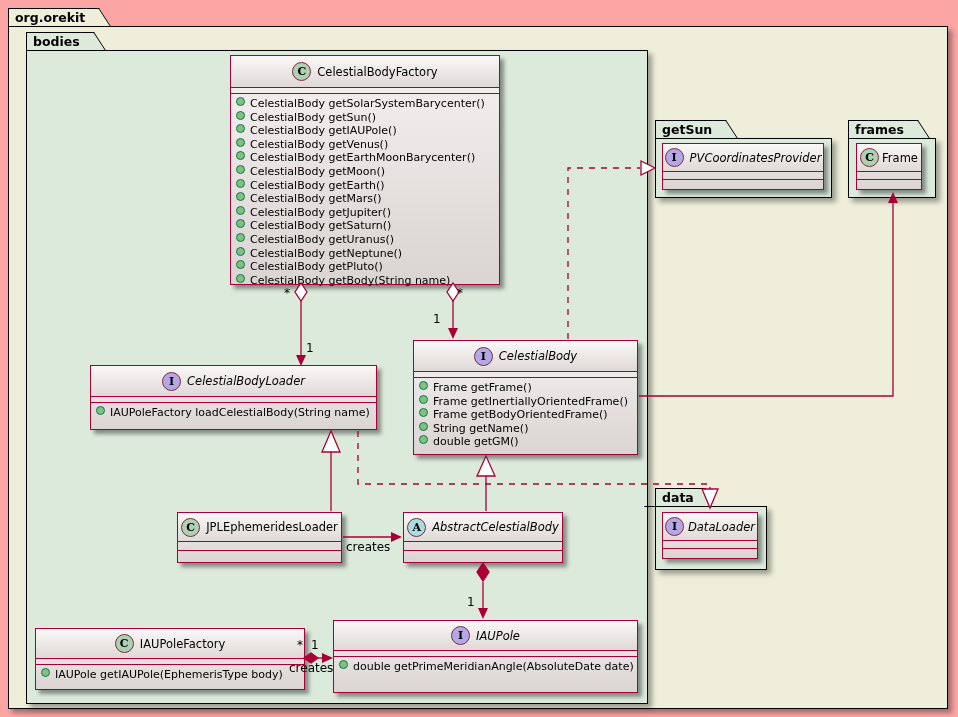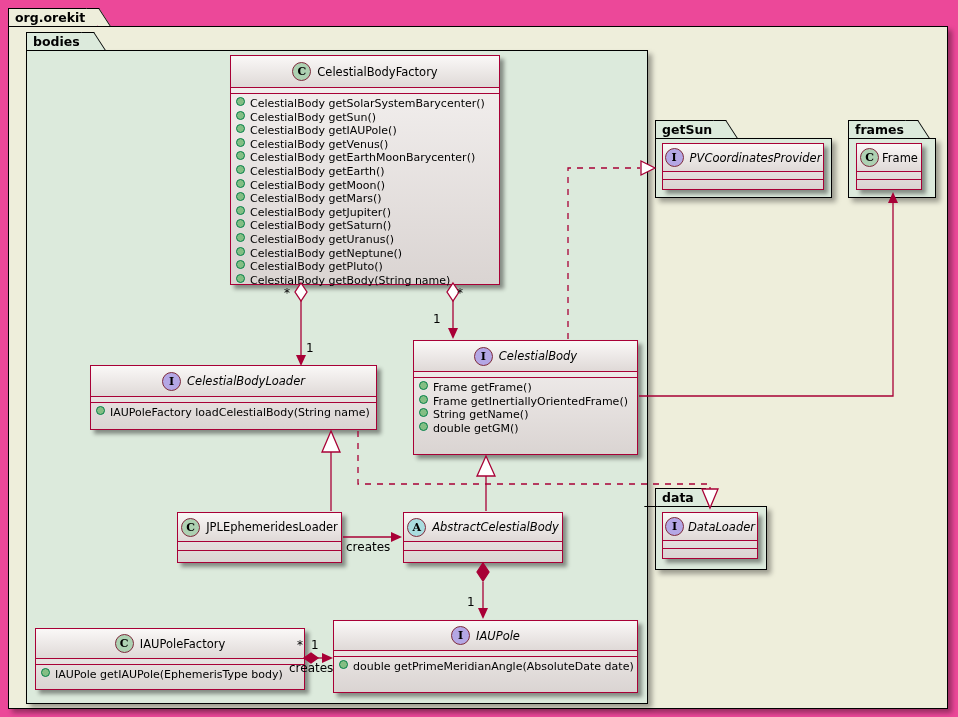--- a/index.html
+++ b/index.html
@@ -1,16 +1,16 @@
 <!DOCTYPE html>
 <html style="--accent: #A80036;"><head>
 <meta charset="utf-8">
 <style>
   html,body{margin:0;padding:0;background:#fff;}
-  #stage{position:relative;width:958px;height:717px;background:#ec4899;overflow:hidden;
+  #stage{position:relative;width:958px;height:717px;background:#fca5a5;overflow:hidden;
          font-family:"DejaVu Sans","Liberation Sans",sans-serif;color:#000;}
 
   
   .pkg-rect{position:absolute;border:1.6px solid #000;box-shadow:4px 4px 5px rgba(0,0,0,0.35);}
   .pkg-outer{background:#EEEEDB;}
   .pkg-inner{background:#DCEADC;}
   .pkg-tab{position:absolute;display:flex;z-index:5;}
   .tab-main{border:1.6px solid #000;border-bottom:none;border-right:none;
             padding:1px 4px 0 6px;font-weight:bold;font-size:12.5px;line-height:16px;
             padding-right:12px;}
@@ -101,25 +101,25 @@
         <div class="mrow">
           <span class="mdot"></span>
           <span class="mtext">CelestialBody getVenus()</span>
         </div>
         <div class="mrow">
           <span class="mdot"></span>
           <span class="mtext">CelestialBody getEarthMoonBarycenter()</span>
         </div>
         <div class="mrow">
           <span class="mdot"></span>
+          <span class="mtext">CelestialBody getMoon()</span>
+        </div>
+        <div class="mrow">
+          <span class="mdot"></span>
           <span class="mtext">CelestialBody getEarth()</span>
-        </div>
-        <div class="mrow">
-          <span class="mdot"></span>
-          <span class="mtext">CelestialBody getMoon()</span>
         </div>
         <div class="mrow">
           <span class="mdot"></span>
           <span class="mtext">CelestialBody getMars()</span>
         </div>
         <div class="mrow">
           <span class="mdot"></span>
           <span class="mtext">CelestialBody getJupiter()</span>
         </div>
         <div class="mrow">
@@ -166,20 +166,24 @@
     </div>
     <div class="uml-sep" style="height:5px;"></div>
     <div class="uml-methods">
         <div class="mrow">
           <span class="mdot"></span>
           <span class="mtext">Frame getFrame()</span>
         </div>
         <div class="mrow">
           <span class="mdot"></span>
           <span class="mtext">Frame getInertiallyOrientedFrame()</span>
+        </div>
+        <div class="mrow">
+          <span class="mdot"></span>
+          <span class="mtext">Frame getBodyOrientedFrame()</span>
         </div>
         <div class="mrow">
           <span class="mdot"></span>
           <span class="mtext">String getName()</span>
         </div>
         <div class="mrow">
           <span class="mdot"></span>
           <span class="mtext">double getGM()</span>
         </div>
       </div>

